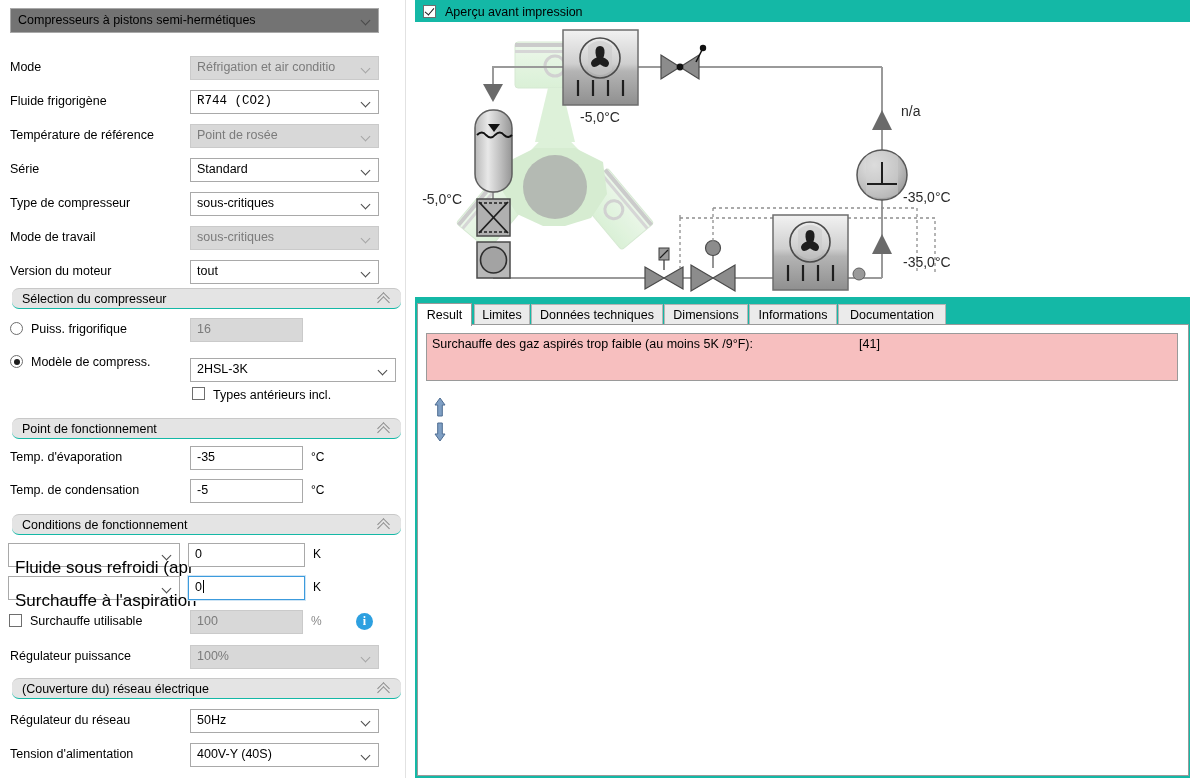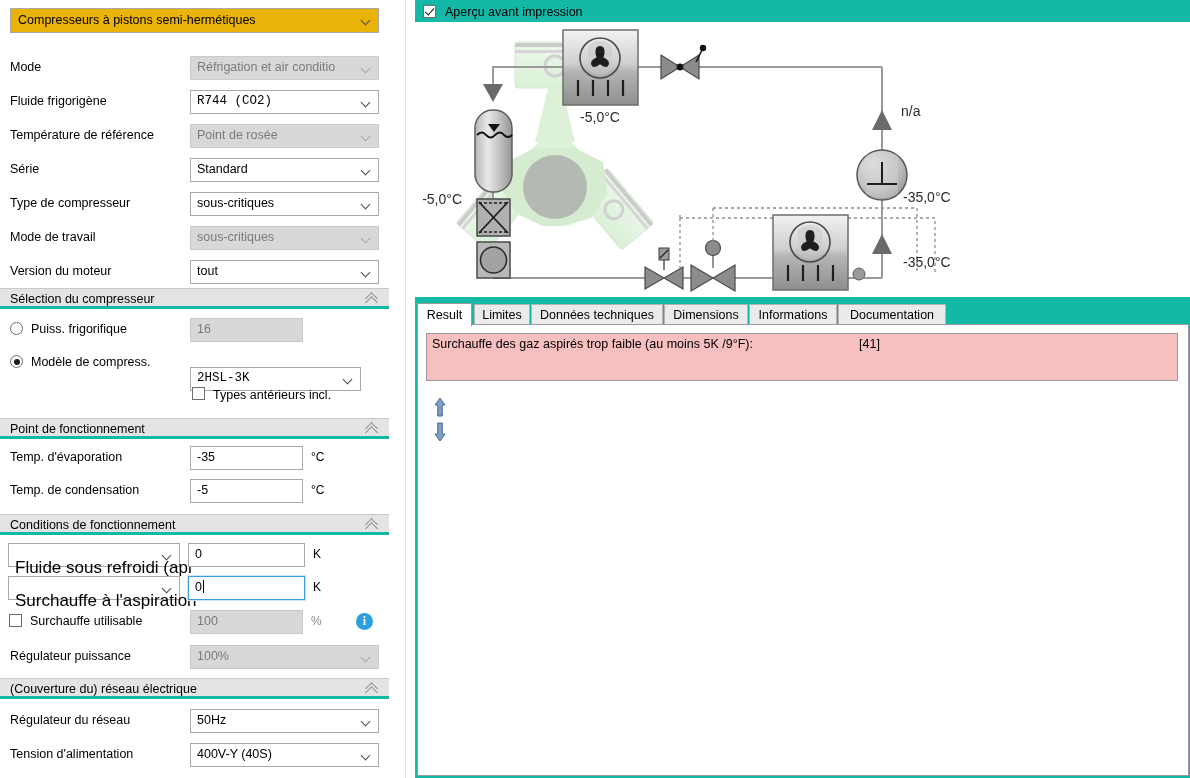--- a/index.html
+++ b/index.html
@@ -26,21 +26,21 @@
     background: #ffffff;
     border-left: 1px solid #e2e2e2;
     border-right: 1px solid #bcbcbc;
   }
 
   
   .cat-combo {
     position: absolute; left: 10px; top: 8px;
     width: 369px; height: 25px;
     border: 1px solid #a9a9a9;
-    background: #eab308;
+    background: #737373;
     box-sizing: border-box;
     padding-left: 40px;
   }
   .cat-combo .txt {
     position: absolute; left: 7px; top: 4px;
     font-size: 12.5px; color: #000;
   }
 
   .row { position: absolute; left: 0; height: 26px; }
   .row .lbl {
@@ -82,26 +82,27 @@
   .arrow.dis::after { border-color: #a6a6a6; }
 
   .unit {
     position: absolute;
     font-size: 12px; color: #000; top: 4px;
   }
   .unit.dim { color: #8a8a8a; }
 
   
   .sect {
-    position: absolute; left: 0;
+    position: absolute; left: 12px;
     width: 389px; height: 21px;
     background: #e4e4e4;
     border-top: 1px solid #c8c8c8;
-    border-bottom: 3px solid #14b8a6;
-    box-sizing: border-box;
+    border-bottom: 1px solid #14b8a6;
+    box-sizing: border-box;
+    border-radius: 7px;
   }
   .sect .stitle {
     position: absolute; left: 10px; top: 3px;
     font-size: 12.5px; color: #000;
   }
   .chev {
     position: absolute; right: 9px; top: 4px;
     width: 15px; height: 13px;
   }
   .chev span {
@@ -339,21 +340,21 @@
       <span class="radio" style="left:10px; top:4px;"></span>
       <span class="lbl" style="left:31px;">Puiss. frigorifique</span>
       <div class="ctrl disabled" style="left:190px; top:0; width:113px;">
         <span class="val num">16</span>
       </div>
     </div>
 
     <div class="row" style="top:351px;">
       <span class="radio on" style="left:10px; top:4px;"></span>
       <span class="lbl" style="left:31px;">Modèle de compress.</span>
-      <div class="ctrl" style="left:190px; top:16px; width:171px;font-family:Liberation Mono, monospace;">
+      <div class="ctrl" style="left:190px; top:7px; width:206px;">
         <span class="val">2HSL-3K</span>
         <span class="arrow"></span>
       </div>
     </div>
 
     <div class="row" style="top:384px;">
       <span class="cbox" style="left:192px; top:3px;"></span>
       <span class="lbl" style="left:213px;">Types antérieurs incl.</span>
     </div>
 

